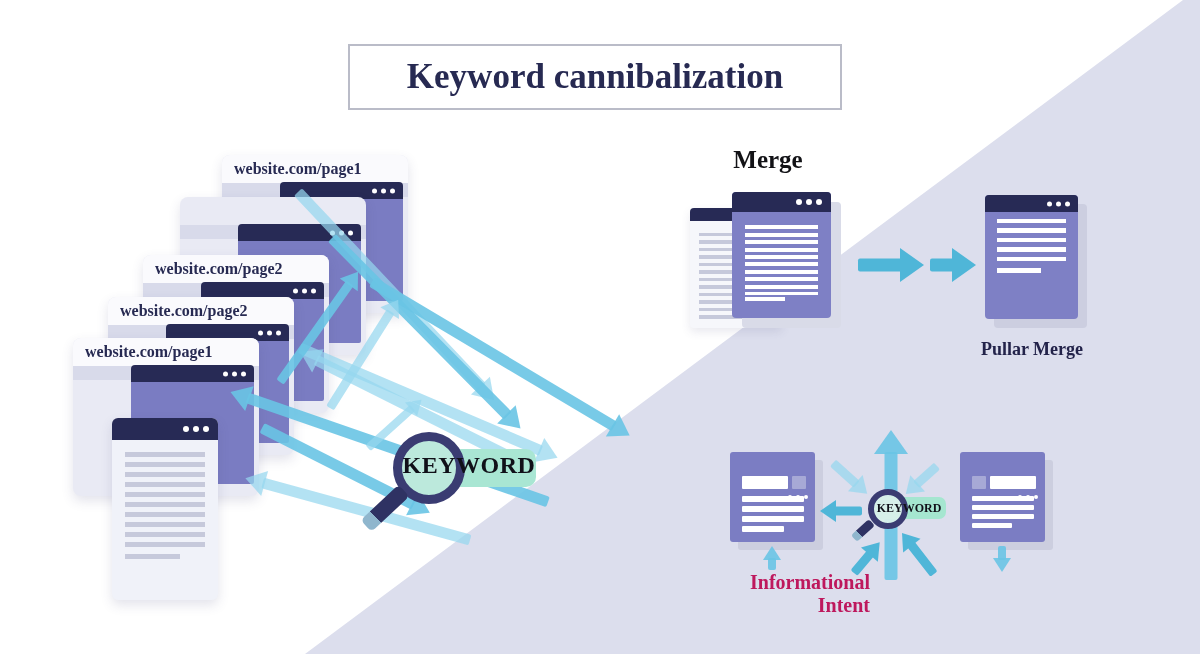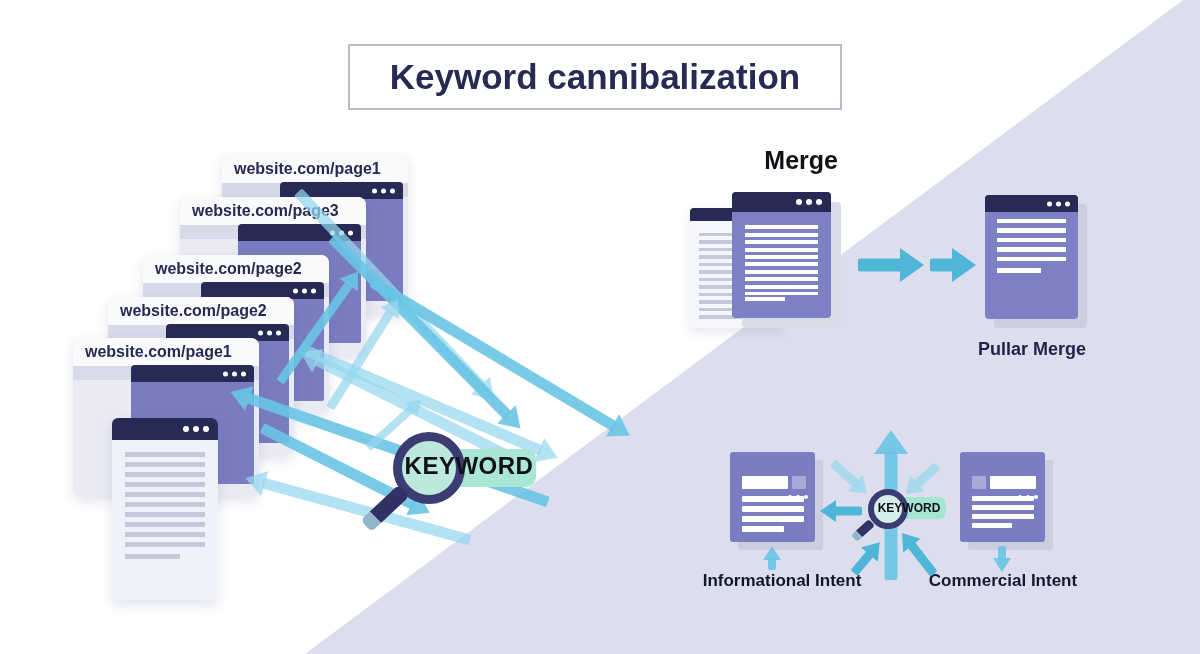--- a/index.html
+++ b/index.html
@@ -1,18 +1,18 @@
 <!DOCTYPE html>
 <html><head>
 <meta charset="utf-8">
 <style>
   html,body { margin:0; padding:0; background:#fff; }
   .stage {
     position:relative; width:1200px; height:654px; overflow:hidden;
-    background:#ffffff; font-family:Liberation Sans, sans-serif;
+    background:#ffffff; font-family:Liberation Serif, serif;
   }
   .bg-tri {
     position:absolute; inset:0; background:#dcdeed;
     clip-path:polygon(1183px 0, 1200px 0, 1200px 654px, 305px 654px);
   }
   
   .title-box {
     position:absolute; left:348px; top:44px; width:490px; height:62px;
     background:#ffffff; border:2px solid #babcc8;
     display:flex; align-items:center; justify-content:center;
@@ -87,21 +87,21 @@
     position:absolute; left:366px; top:518px; width:52px; height:16px; z-index:9;
     transform:rotate(-43deg); transform-origin:left center; border-radius:5px;
     background:linear-gradient(90deg, #8fb6cd 0 13px, #2f3263 13px);
   }
   .kw-text {
     position:absolute; left:402px; top:452px; width:134px; z-index:10;
     text-align:center; font-size:24px; font-weight:bold; color:#101018; letter-spacing:.5px;
   }
 
   
-  .h-merge { position:absolute; left:698px; top:146px; width:140px; text-align:right;
+  .h-merge { position:absolute; left:698px; top:146px; width:140px; text-align:center;
              font-size:25px; font-weight:bold; color:#121216; z-index:5; }
   .page { position:absolute; border-radius:4px; }
   .page .phead { position:absolute; left:0; top:0; right:0; background:#272a55; border-radius:4px 4px 0 0; }
   .merge-back { left:690px; top:208px; width:92px; height:120px; background:#f6f7fb;
                 box-shadow:0 4px 10px rgba(70,70,120,.12); z-index:4; }
   .merge-back .phead { height:13px; }
   .merge-back .plines { position:absolute; left:9px; top:25px; width:74px; height:90px;
       background:repeating-linear-gradient(to bottom, #c6c9db 0 3.5px, transparent 3.5px 7.5px); }
   .merge-front { left:732px; top:192px; width:99px; height:126px; background:#7e80c5;
                  box-shadow:10px 10px 0 #d9dbe8; z-index:5; }
@@ -125,22 +125,22 @@
   .opt-page { position:absolute; width:85px; height:90px; background:#7b7dc3; border-radius:3px;
               box-shadow:8px 8px 0 #ccced f; box-shadow:8px 8px 0 #cccedf; z-index:5; }
   .opt-page .phead { height:15px; border-radius:3px 3px 0 0; }
   .opt-page .dots { right:7px; } .opt-page .dots i { width:4px; height:4px; }
   .opt-left  { left:730px; top:452px; }
   .opt-right { left:960px; top:452px; }
   .sbar  { position:absolute; background:#fff; border-radius:1px; }
   .sbox  { position:absolute; background:#a7a9d6; border-radius:1px; }
   .oln   { position:absolute; background:#fff; border-radius:1px; }
 
-  .lbl-info { position:absolute; left:694px; top:571px; width:176px; text-align:center;
-              font-size:17px; font-weight:bold; color:#0f172a; z-index:5; }
+  .lbl-info { position:absolute; left:694px; top:571px; width:176px; text-align:right;
+              font-size:20px; font-weight:bold; color:#be185d; z-index:5; }
   .lbl-comm { position:absolute; left:922px; top:571px; width:162px; text-align:center;
               font-size:17px; font-weight:bold; color:#17172f; z-index:5; }
 
   
   .kws-pill { position:absolute; left:872px; top:497px; width:74px; height:22px; z-index:8;
               background:#a5e6d0; border-radius:7px; }
   .kws-lens { position:absolute; left:868px; top:489px; width:28px; height:28px; z-index:9;
               background:rgba(216,240,234,.95); border:6px solid #3a3c72; border-radius:50%; }
   .kws-handle { position:absolute; left:854px; top:534px; width:24px; height:9px; z-index:9;
               transform:rotate(-42deg); transform-origin:left center; border-radius:3px;
@@ -168,21 +168,20 @@
         <span class="dots">
             <i></i>
             <i></i>
             <i></i>
           </span>
       </div>
       <div class="ibody"></div>
     </div>
   </div>
   <div class="site-card c2">
-    <div class="url">website.com/page3</div>
     <div class="strip"></div>
     <div class="inner">
       <div class="ihead">
         <span class="dots">
             <i></i>
             <i></i>
             <i></i>
           </span>
       </div>
       <div class="ibody"></div>
@@ -335,15 +334,14 @@
   <div class="arr opt-arr c-solid mid" style="left:934px;top:574px;width:52px;transform:rotate(-128deg)"></div>
   <div class="arr opt-arr c-med thin" style="left:772px;top:570px;width:24px;transform:rotate(-90deg)"></div>
   <div class="arr opt-arr c-med thin" style="left:1002px;top:546px;width:26px;transform:rotate(90deg)"></div>
 
   <div class="kws-pill"></div>
   <div class="kws-lens"></div>
   <div class="kws-handle"></div>
   <div class="kws-text">KEYWORD</div>
 
   <div class="lbl-info">Informational Intent</div>
-  <div class="lbl-comm">Commercial Intent</div>
 
 </div>
 
 </body></html>

